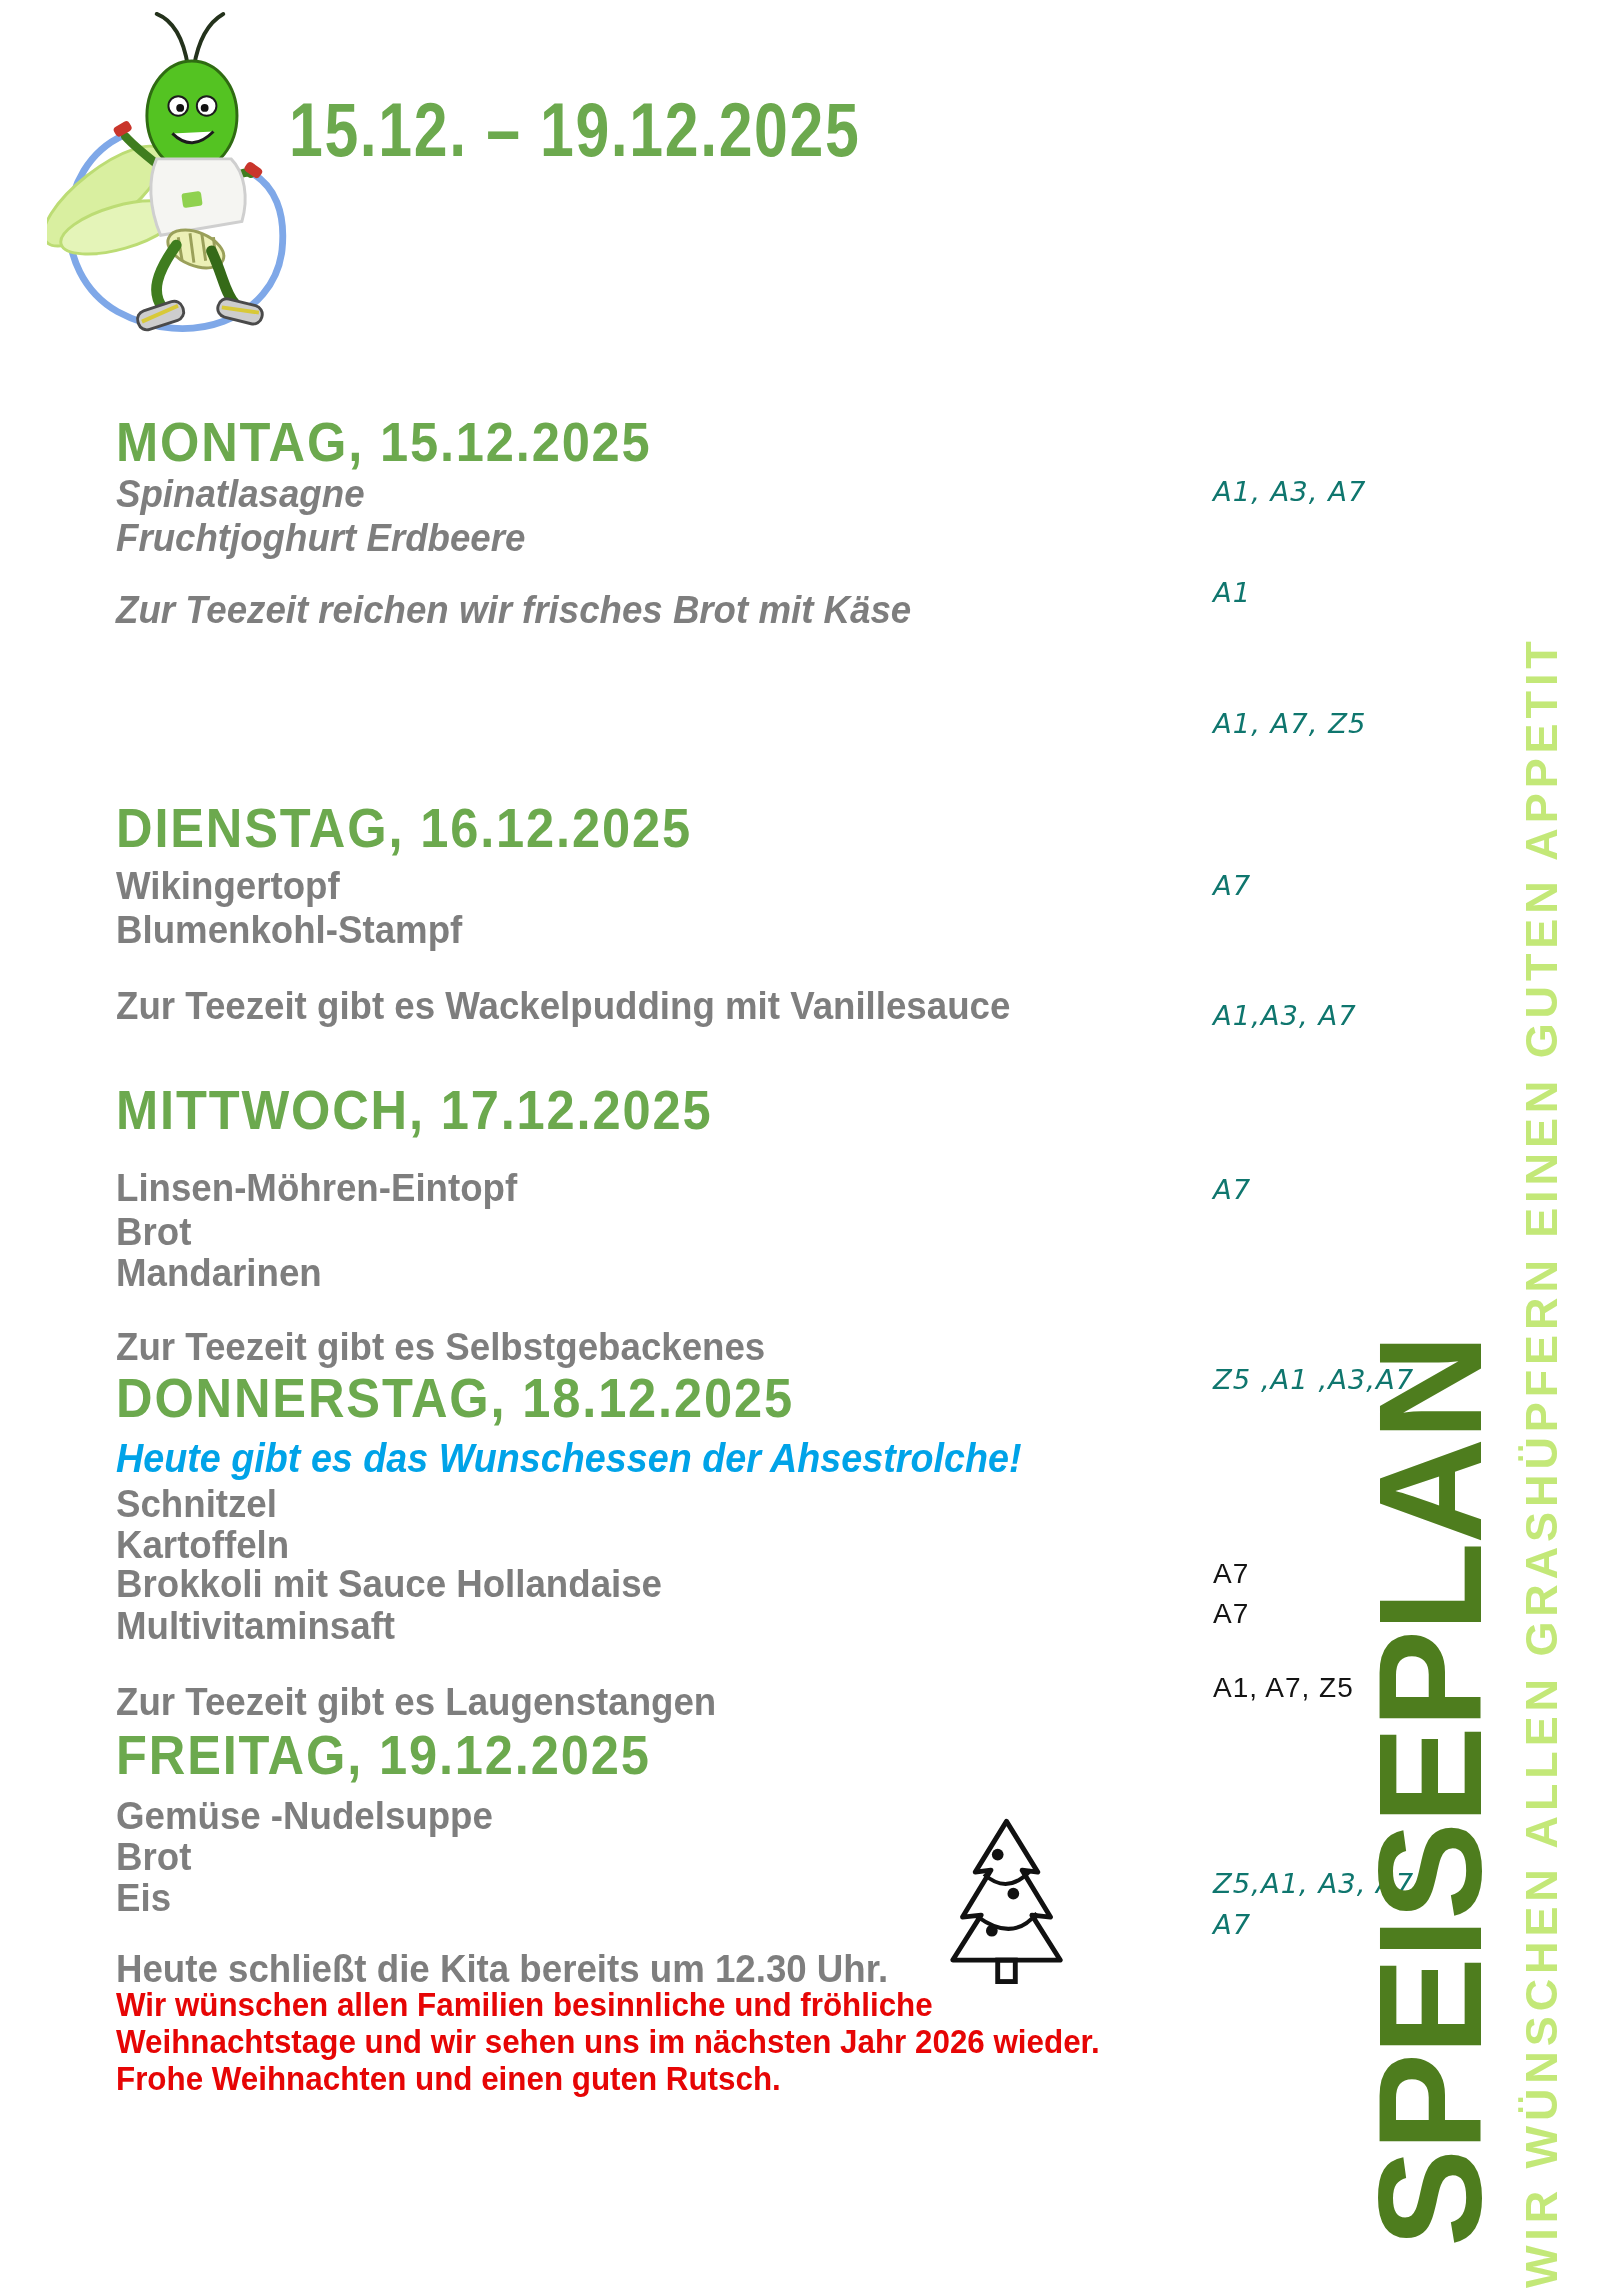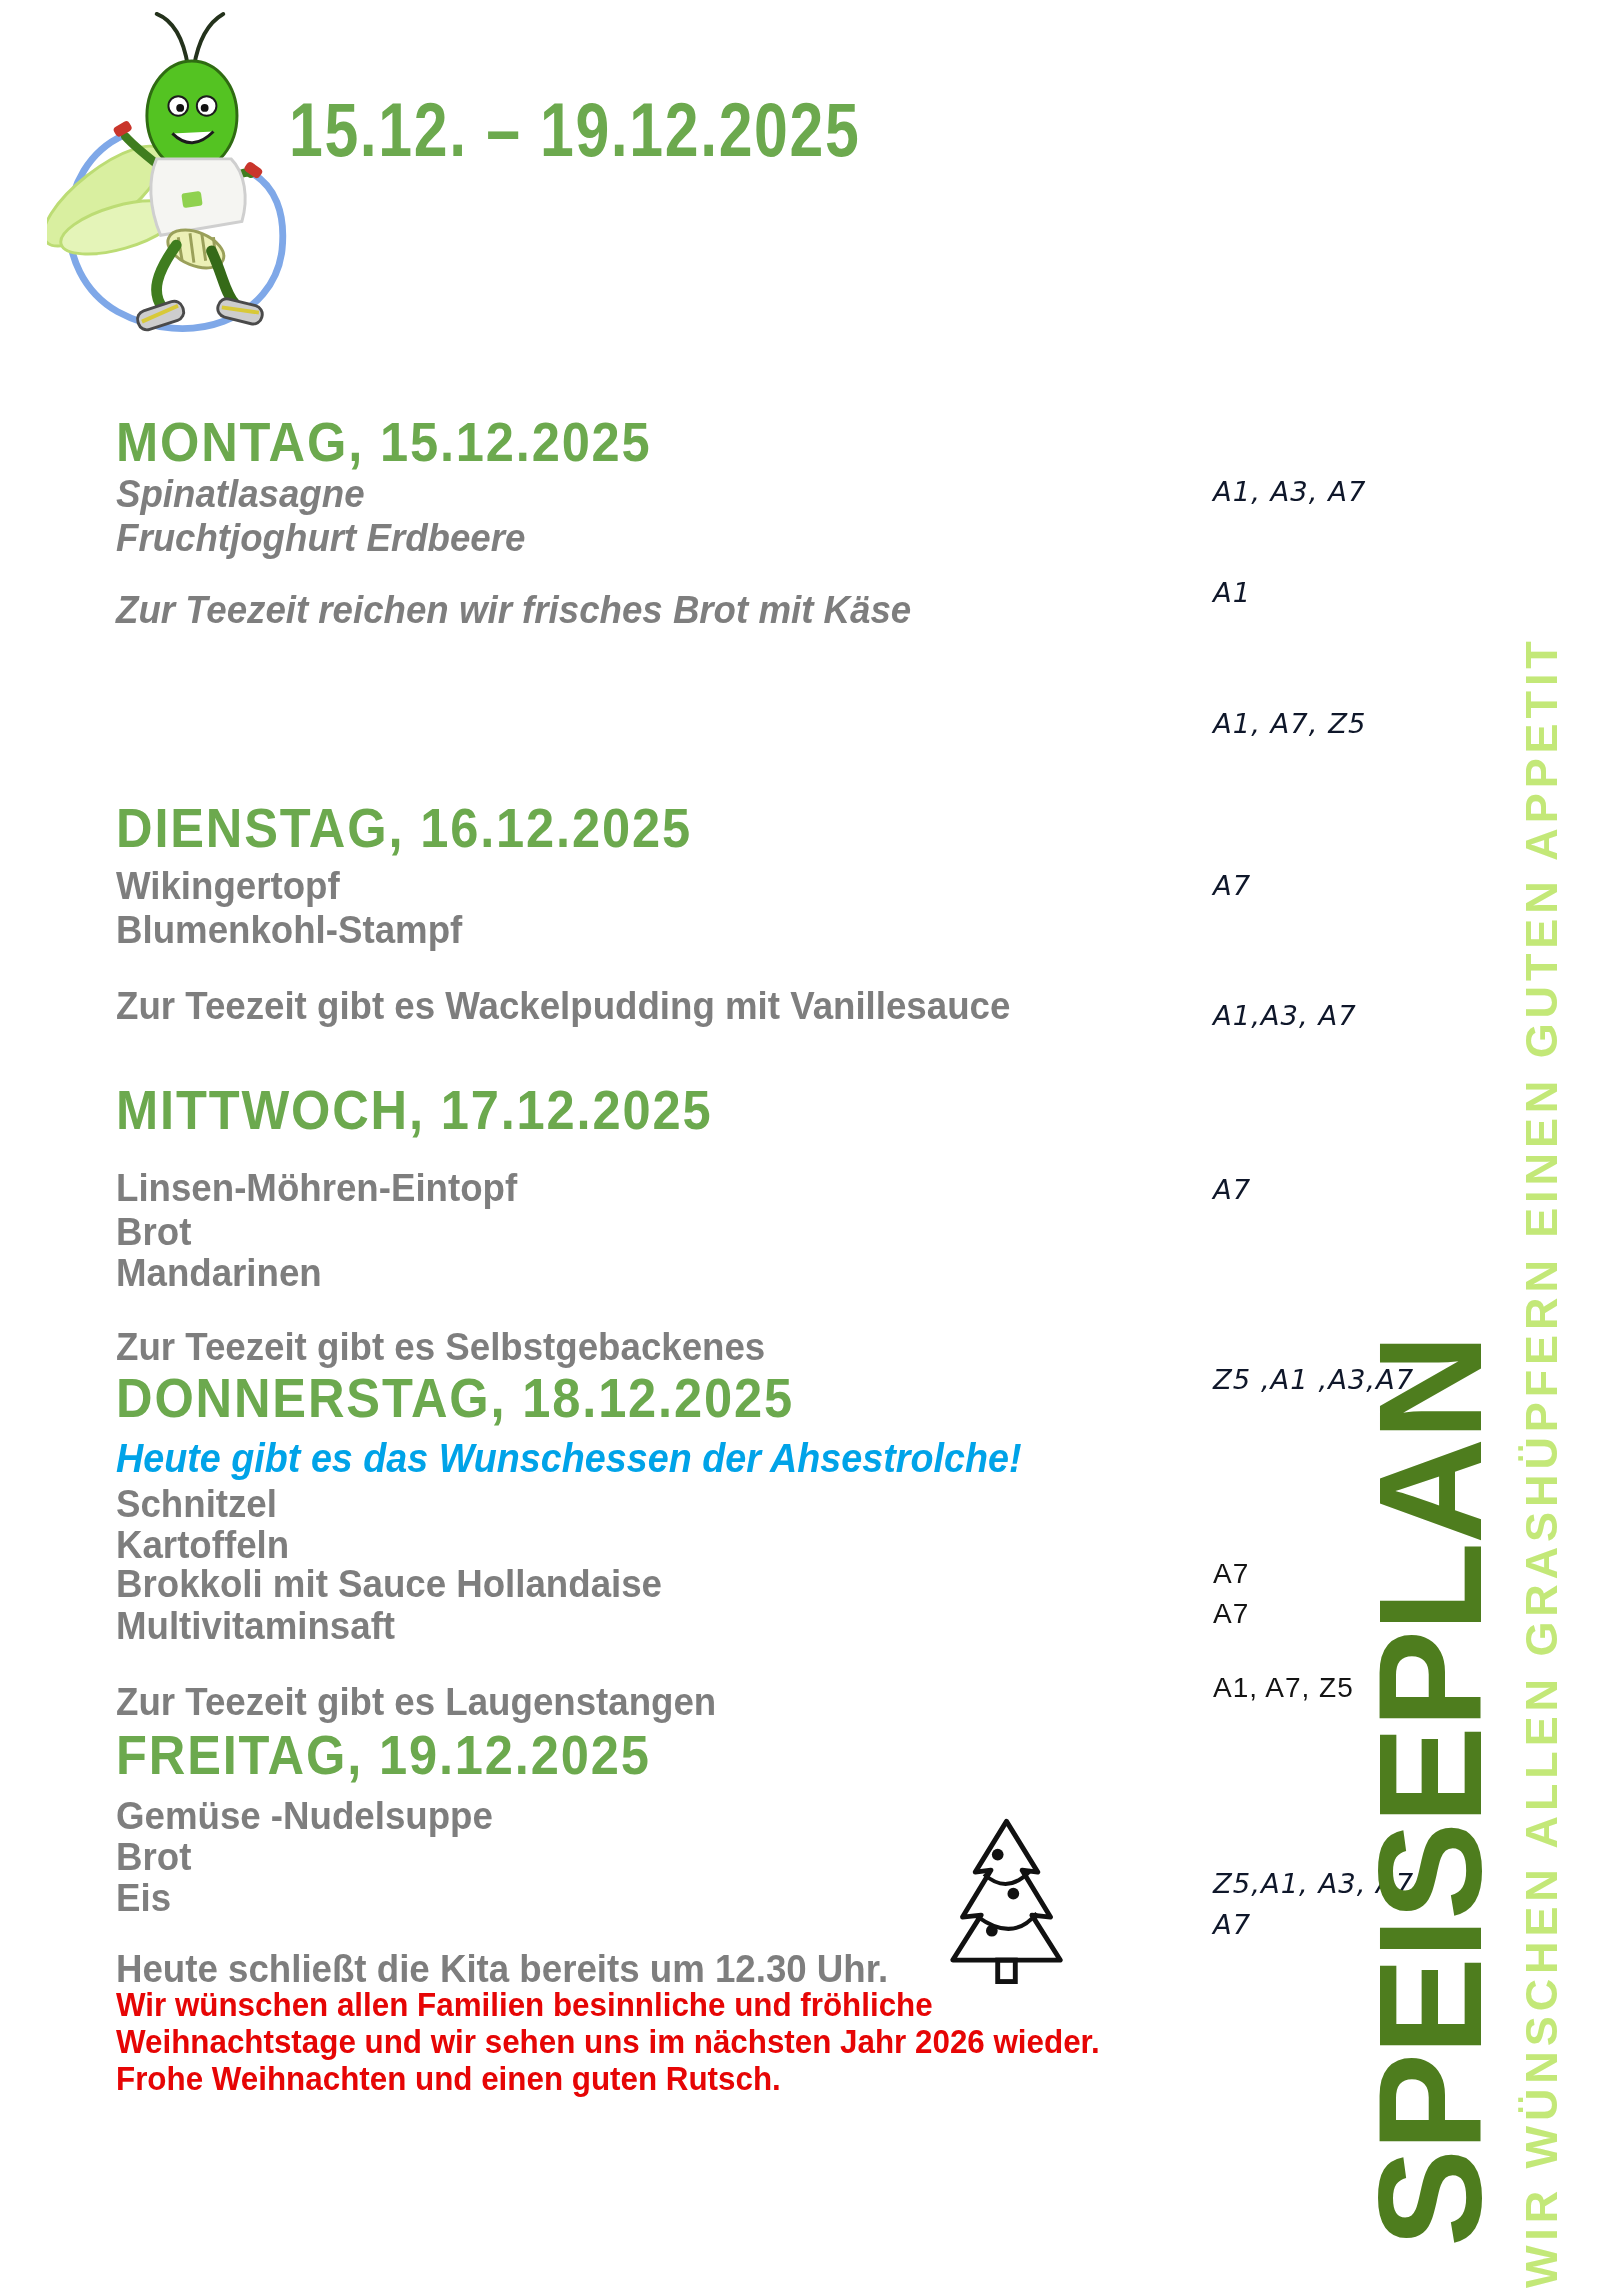--- a/index.html
+++ b/index.html
@@ -11,21 +11,21 @@
   .heading{left:116px;font-size:55px;font-weight:bold;color:#6ca94e;
            letter-spacing:2px;transform:scaleX(0.92);transform-origin:left top;}
   .item{left:116px;font-size:39px;font-weight:bold;color:#7e7e7e;
         letter-spacing:0px;transform:scaleX(0.94);transform-origin:left top;}
   .it{font-style:italic;}
   .blue-note{left:116px;font-size:41px;font-weight:bold;font-style:italic;
              color:#00a3e8;transform:scaleX(0.92);transform-origin:left top;}
   .red{left:116px;font-size:33px;font-weight:bold;color:#e60505;
        transform:scaleX(0.95);transform-origin:left top;}
   .allergen{left:1213px;font-family:"DejaVu Sans",sans-serif;font-size:27.4px;
-            font-style:italic;font-weight:normal;color:#0f172a;letter-spacing:1px;text-align:center;}
+            font-style:italic;font-weight:normal;color:#0f766e;letter-spacing:1px;text-align:center;}
   .allergen-black{left:1213px;font-family:"Liberation Sans",sans-serif;
             font-size:28px;color:#141414;letter-spacing:1px;}
   .v-speiseplan{left:1357px;top:2247px;transform:rotate(-90deg);
             transform-origin:0 0;font-size:147px;line-height:147px;
             font-weight:bold;color:#4e7d1e;letter-spacing:-2px;}
   .v-wish{left:1517px;top:2288px;transform:rotate(-90deg);transform-origin:0 0;
             font-size:45px;line-height:49px;font-weight:bold;color:#c3e878;
             letter-spacing:4.9px;}
   .mascot{left:47px;top:9.8px;width:284px;height:333px;}
   .tree{left:943px;top:1813px;width:127px;height:173px;}

